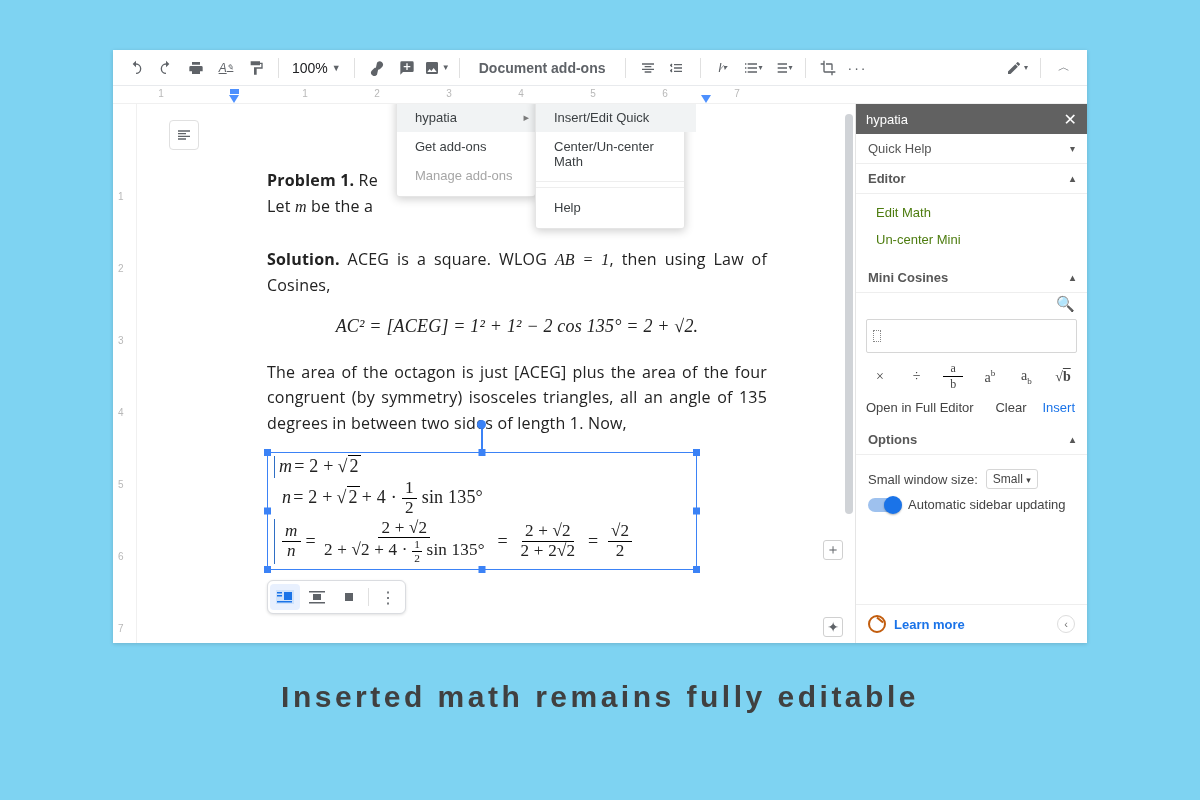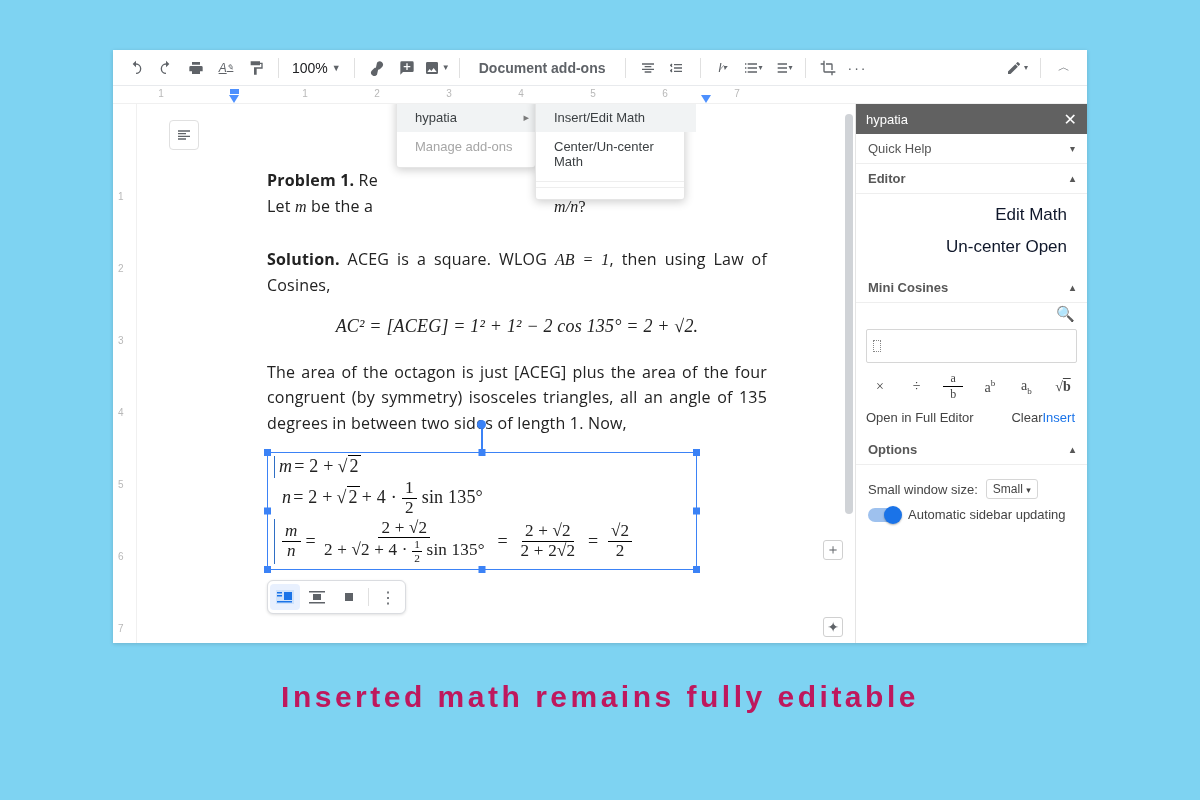--- a/index.html
+++ b/index.html
@@ -5,21 +5,21 @@
   * { box-sizing: border-box; }
   html, body { margin:0; padding:0; }
   body {
     width:1200px; height:800px;
     background:#7ed3f2;
     font-family: "Google Sans", Arial, sans-serif;
     font-size:14px; color:#202124;
     position:relative;
   }
   .stage { position:absolute; left:113px; top:50px; width:974px; height:593px; background:#fff; box-shadow:0 1px 4px rgba(0,0,0,0.15); display:flex; flex-direction:column; }
-  .caption { position:absolute; left:0; right:0; top:680px; text-align:center; color:#be185d; font-size:30px; font-weight:600; letter-spacing:3.5px; }
+  .caption { position:absolute; left:0; right:0; top:680px; text-align:center; color:#404040; font-size:30px; font-weight:600; letter-spacing:3.5px; }
 
   
   .toolbar { height:36px; display:flex; align-items:center; gap:4px; padding:0 10px; border-bottom:1px solid #e8eaed; }
   .tbtn, .tgroup { display:flex; align-items:center; justify-content:center; height:26px; min-width:26px; border-radius:3px; color:#5f6368; cursor:pointer; }
   .tsep { width:1px; height:20px; background:#e0e0e0; margin:0 5px; }
   .zoom { display:flex; align-items:center; gap:4px; padding:0 4px; }
   .addons-label { color:#5f6368; padding:0 10px;font-weight:bold; }
   .toolbar-right { margin-left:auto; display:flex; align-items:center; gap:5px; }
   .toolbar svg { display:block; }
 
@@ -79,28 +79,28 @@
   .menu .mi.dim{ color:#a6a6a6; }
   .menu hr{ border:none; border-top:1px solid #eee; margin:5px 0;}
 
   
   .sidebar { width:232px; border-left:1px solid #e5e5e5; display:flex; flex-direction:column; background:#fff; }
   .sb-hd { background:#616161; color:#fff; height:30px; display:flex; align-items:center; padding:0 10px; font-size:13px; font-weight:500;}
   .sb-hd .x{ margin-left:auto; font-size:16px; cursor:pointer;}
   .sb-sec-hd { display:flex; align-items:center; justify-content:space-between; padding:7px 12px; font-size:13px; color:#575757; border-bottom:1px solid #eee; cursor:pointer;}
   .sb-sec-hd.bold{ font-weight:600;}
   .sb-links { padding:5px 0 10px 0;}
-  .sb-links a{ display:block; color:#0f172a; font-size:17px; padding:6px 20px; text-decoration:none; cursor:pointer;text-align:right;}
+  .sb-links a{ display:block; color:#4d7c0f; font-size:13px; padding:6px 20px; text-decoration:none; cursor:pointer;}
   .mini { padding:0 10px;}
   .mini .searchrow{ text-align:right; font-size:15px; color:#555; padding:2px 2px; cursor:pointer;}
   .mini .input{ height:34px; border:1px solid #d6d6d6; border-radius:2px; margin:4px 0 8px 0; display:flex; align-items:center; padding-left:6px;}
   .mini .input .caret{ width:8px; height:12px; border:1px dotted #888;}
   .mini .ops{ display:flex; justify-content:space-between; align-items:center; font-family:"Times New Roman",serif; font-size:14px; color:#444; padding:0 4px 8px 4px;}
   .mini .ops span{cursor:pointer; min-width:20px; text-align:center;}
-  .mini .btns{ display:flex; justify-content:flex-end; font-size:13px; padding:0 2px 10px 2px;}
+  .mini .btns{ display:flex; gap:16px; justify-content:flex-end; font-size:13px; padding:0 2px 10px 2px;}
   .mini .btns span{cursor:pointer; color:#444;}
   .mini .btns .blue{color:#1a73e8;}
   .mini .open{ font-size:13px; color:#444; margin-bottom:10px; cursor:pointer;}
   .opts { padding:6px 12px 10px 12px; font-size:13px; color:#444;}
   .opts .row{ display:flex; align-items:center; gap:8px; margin:8px 0;}
   .opts .select{ border:1px solid #d6d6d6; border-radius:3px; padding:2px 6px; font-size:12px; cursor:pointer;}
   .switch{ width:32px; height:14px; border-radius:8px; background:#9ec1ee; position:relative;}
   .switch::after{ content:""; width:18px; height:18px; border-radius:50%; background:#1a73e8; position:absolute; right:-2px; top:-2px; box-shadow:0 1px 2px rgba(0,0,0,0.3);}
 
   .sb-footer{ margin-top:auto; border-top:1px solid #eee; padding:10px 12px; display:flex; align-items:center; gap:8px; font-size:13px;}
@@ -342,52 +342,58 @@
       </div>
 
       <div class="plus-chip" style="right:12px; top:436px;">＋</div>
       <div class="plus-chip" style="right:12px; bottom:6px;">✦</div>
       <div class="scroll-thumb" style="top:10px; height:400px;"></div>
 
       <div class="menu" style="left:259px; top:-8px; width:140px;">
         <div class="mi sub hl">
             <span>hypatia</span>
           </div>
+        <div class="mi">
+            <span>Get add-ons</span>
+          </div>
         <div class="mi dim">
             <span>Manage add-ons</span>
           </div>
       </div>
       <div class="menu" style="left:398px; top:-8px; width:150px;">
         <div class="mi hl">
-            <span>Insert/Edit Math</span>
+            <span>Insert/Edit Quick</span>
           </div>
         <div class="mi">
             <span>Center/Un-center Math</span>
           </div>
         <hr>
         <hr>
+        <div class="mi">
+            <span>Help</span>
+          </div>
       </div>
     </div>
 
     <div class="sidebar">
       <div class="sb-hd">
         <span>hypatia</span>
         <span class="x">✕</span>
       </div>
       <div class="sb-sec-hd">
           <span>Quick Help</span>
           <span style="font-size:10px;">▾</span>
         </div>
       <div class="sb-sec-hd bold">
           <span>Editor</span>
           <span style="font-size:10px;">▴</span>
         </div>
       <div class="sb-links">
         <a>Edit Math</a>
-        <a>Un-center Open</a>
+        <a>Un-center Mini</a>
       </div>
       <div class="sb-sec-hd bold">
           <span>Mini Cosines</span>
           <span style="font-size:10px;">▴</span>
         </div>
       <div class="mini">
         <div class="searchrow">🔍</div>
         <div class="input">
             <div class="caret"></div>
           </div>
@@ -417,17 +423,22 @@
       <div class="opts">
         <div class="row">
           <span>Small window size:</span>
           <span class="select"><span>Small</span> <span style="font-size:9px">▾</span></span>
         </div>
         <div class="row">
           <div class="switch"></div>
           <span>Automatic sidebar updating</span>
         </div>
       </div>
+      <div class="sb-footer">
+        <div class="logo"></div>
+        <a>Learn more</a>
+        <div class="rc">‹</div>
+      </div>
     </div>
   </div>
 </div>
 
 <div class="caption">Inserted math remains fully editable</div>
 
 </body></html>

